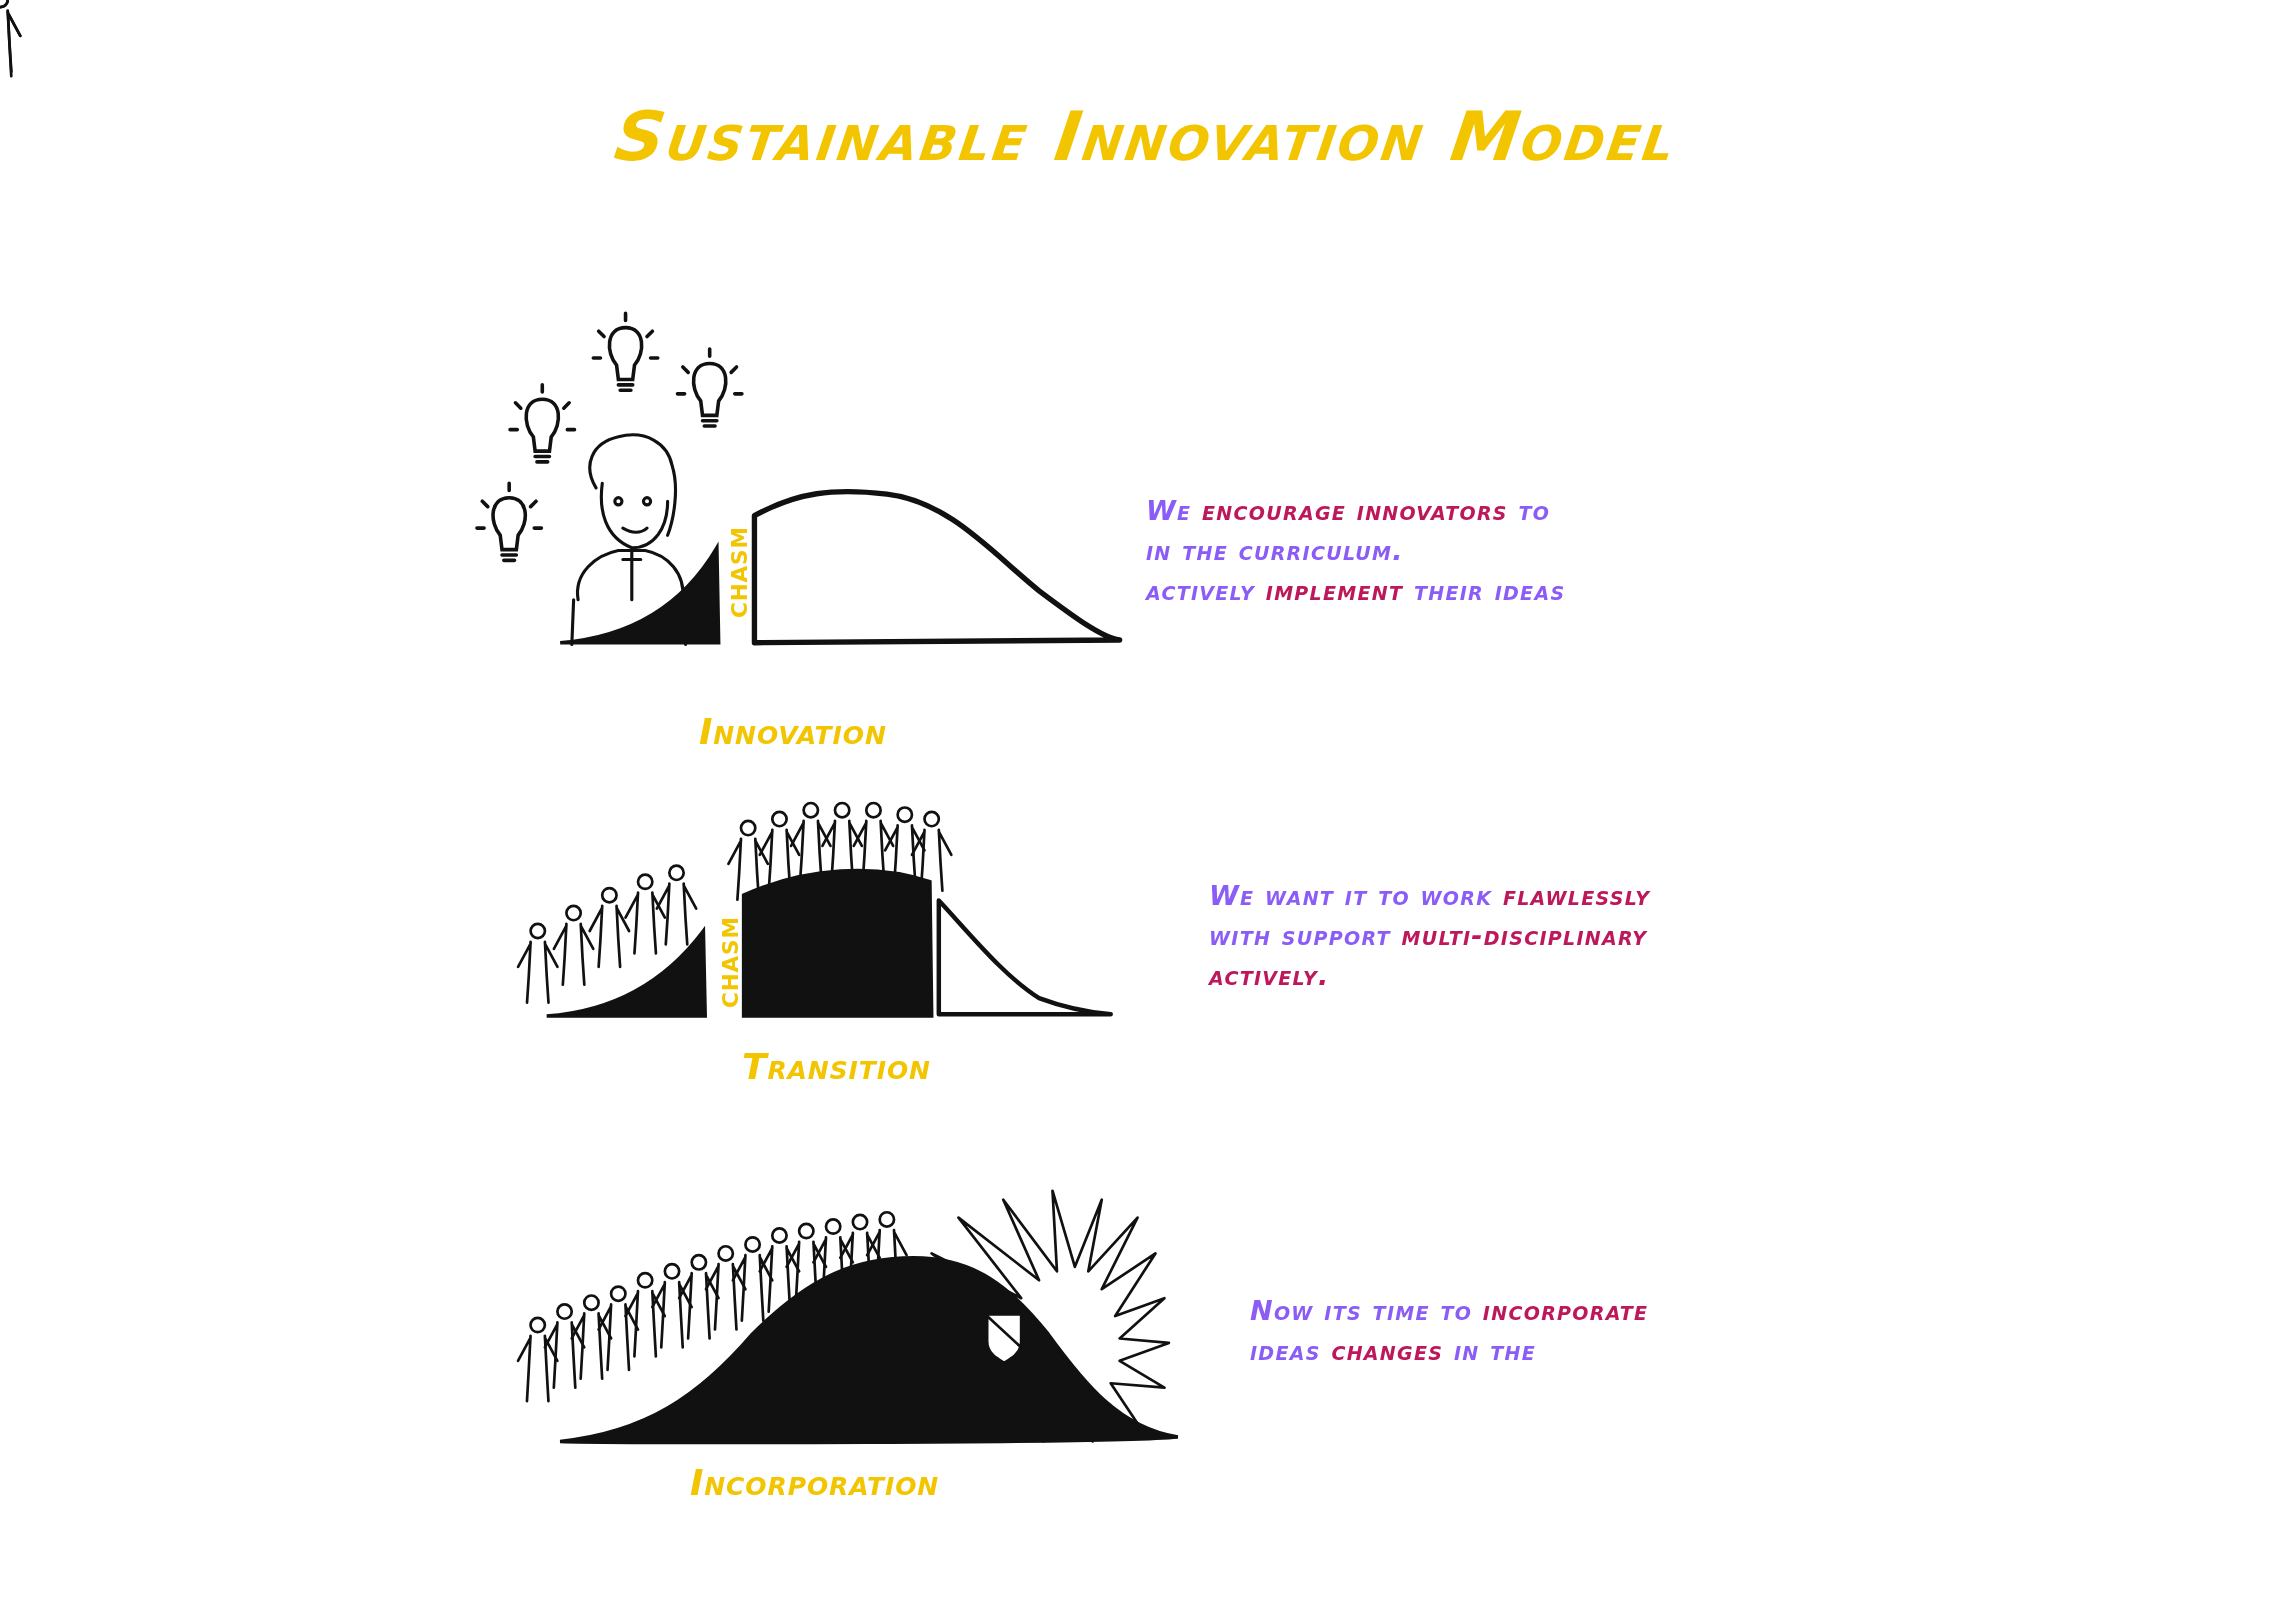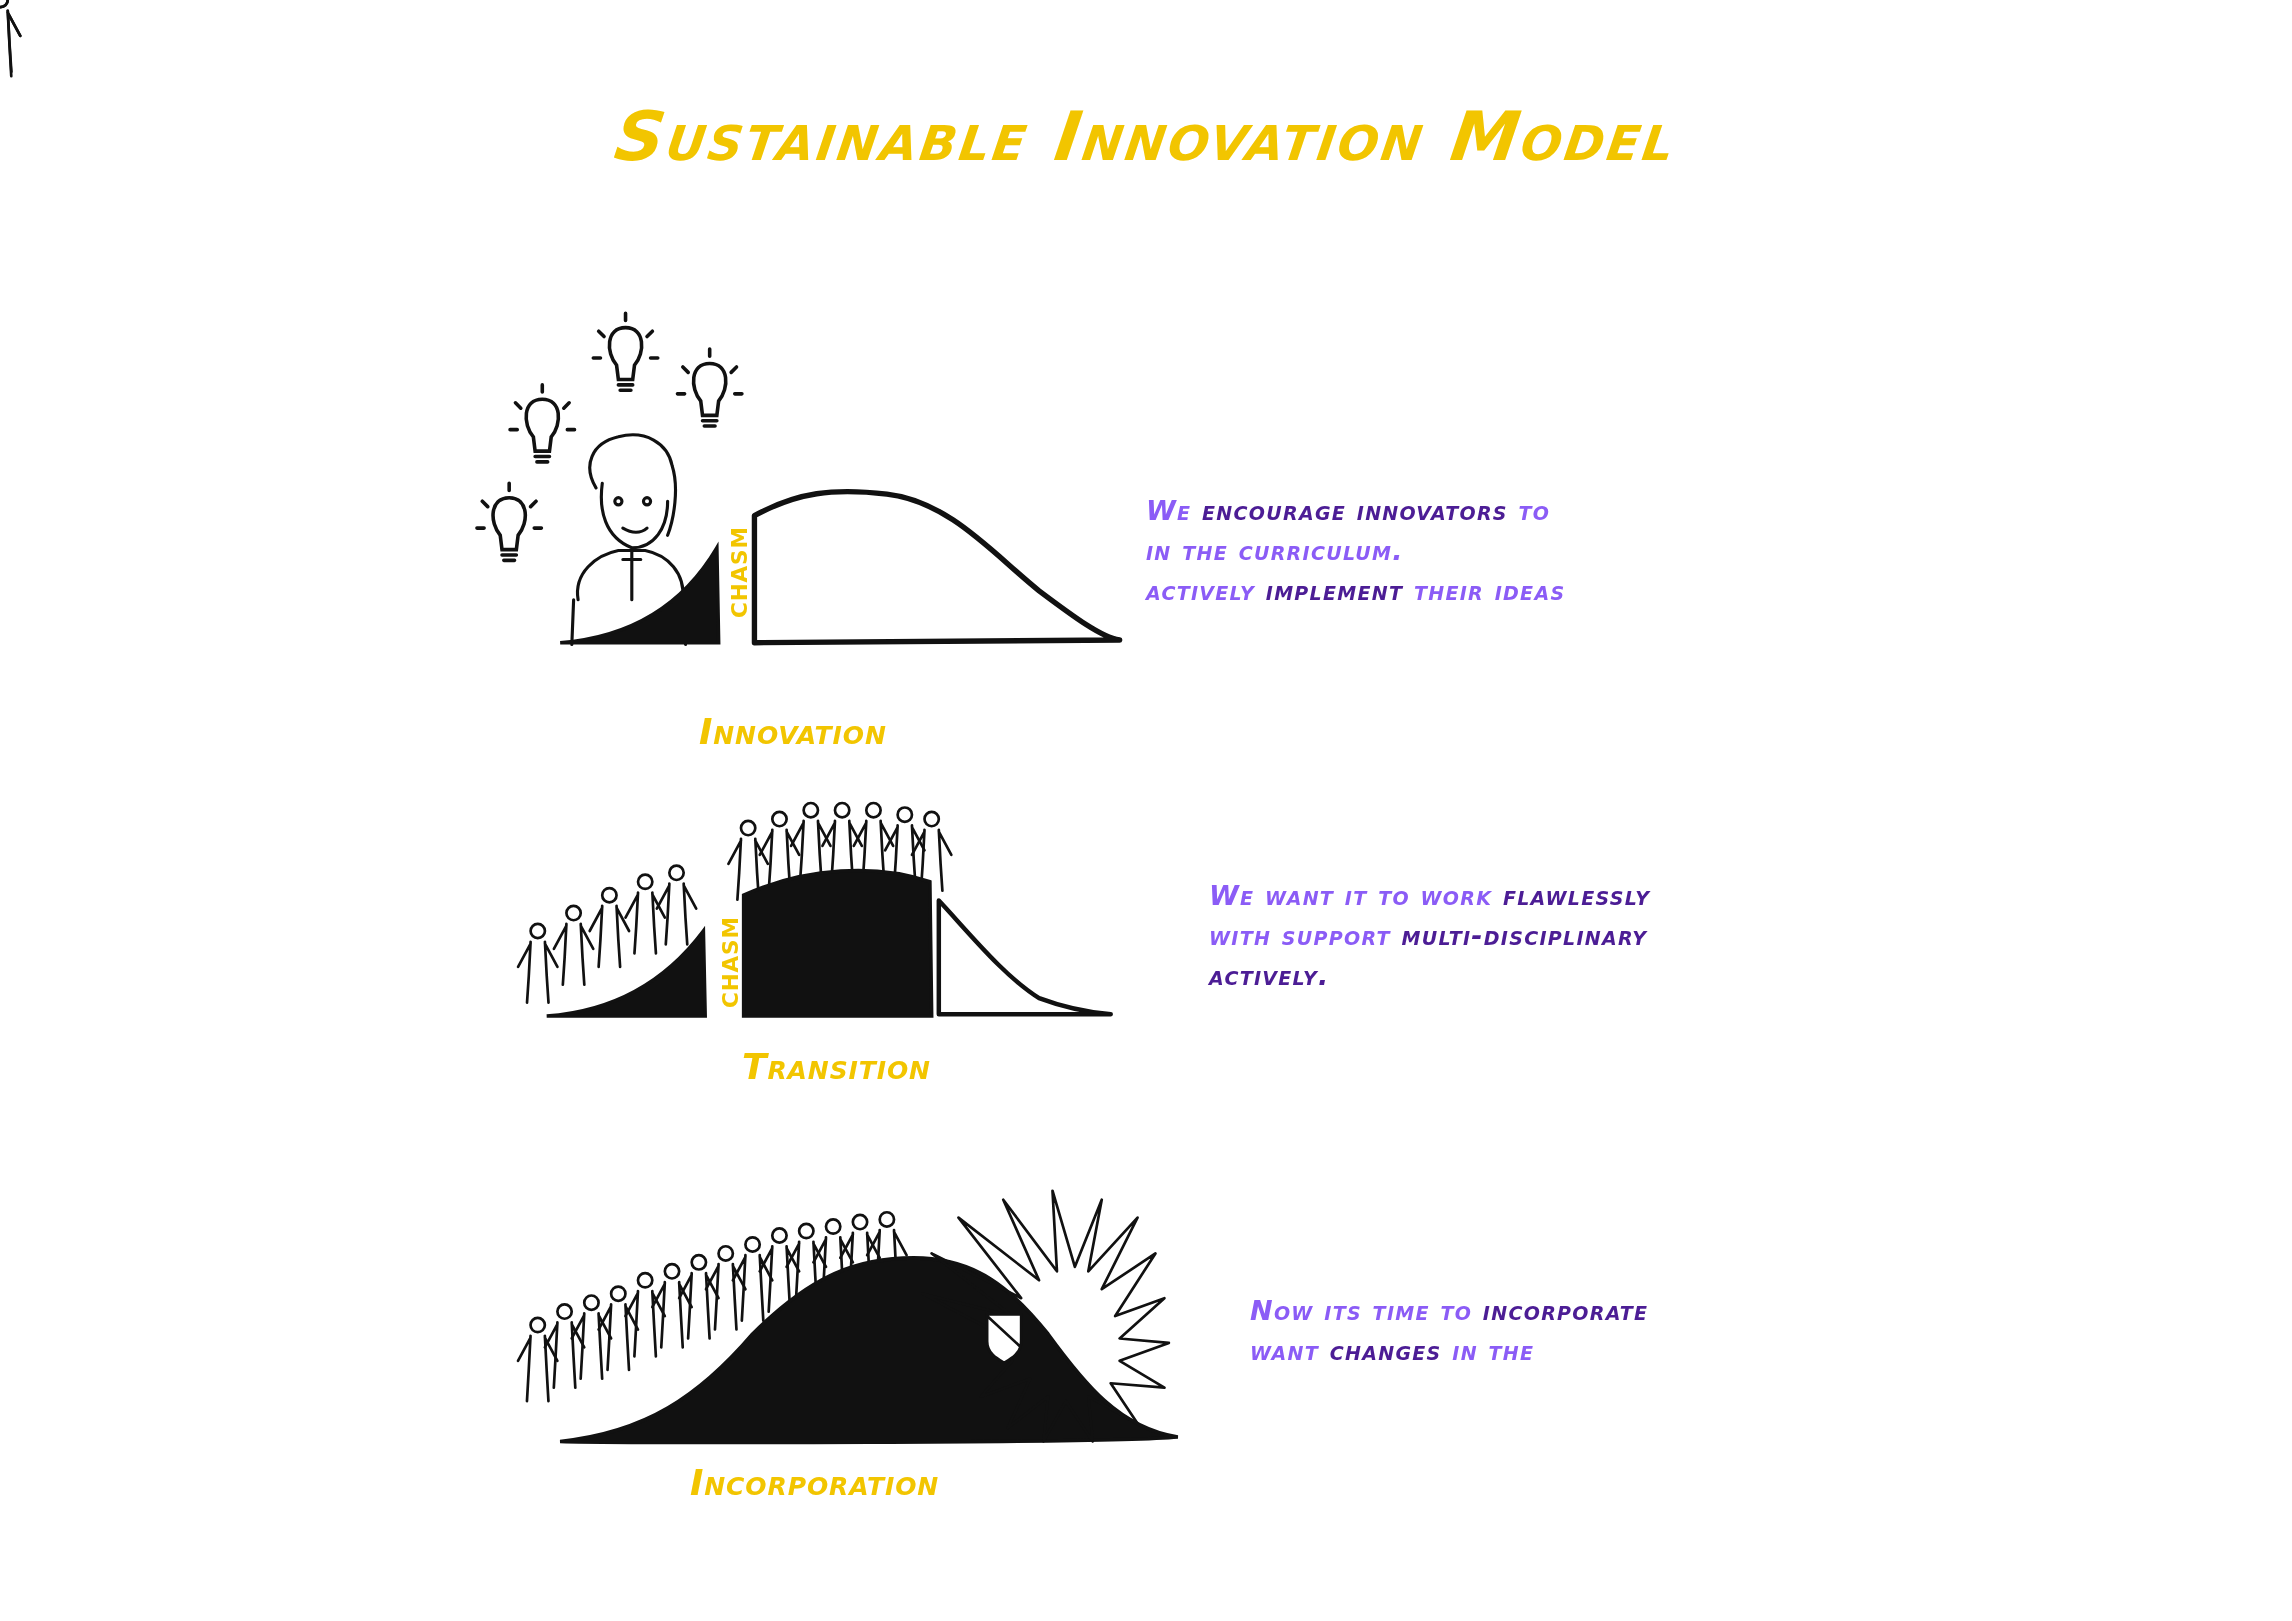--- a/index.html
+++ b/index.html
@@ -10,21 +10,21 @@
          letter-spacing:2.7px;font-variant:small-caps;
          transform:skewX(-8deg);}
   .stage{position:absolute;}
   .stage svg{position:absolute;left:0;top:0;overflow:visible;}
   .stage-label{position:absolute;font-size:36px;font-weight:bold;font-style:italic;
                color:#F2C500;font-variant:small-caps;letter-spacing:0.9px;white-space:nowrap;}
   .chasm{position:absolute;font-size:21.5px;font-weight:bold;color:#F2C500;
          transform:rotate(-90deg);transform-origin:left top;letter-spacing:0.9px;white-space:nowrap;}
   .desc{position:absolute;font-size:27px;font-weight:bold;font-style:italic;
         line-height:40px;font-variant:small-caps;letter-spacing:1.3px;white-space:nowrap;}
-  .desc .y{color:#8b5cf6;} .desc .k{color:#4c1d95;margin-top:32px;}
+  .desc .y{color:#8b5cf6;} .desc .k{color:#be185d;margin-top:32px;}
 </style>
 </head>
 <body>
 
 <div class="title">Sustainable Innovation Model</div>
 
 <div class="stage" style="left:0;top:0;width:2293px;height:734px;">
   <svg width="2293" height="734" viewBox="0 0 2560 820">
 
     <g fill="none" stroke="#111" stroke-width="4" stroke-linecap="round">
@@ -132,16 +132,16 @@
     </g>
     <path d="M625,1610 C720,1600 780,1560 840,1490 C900,1430 950,1405 1020,1405 C1090,1405 1130,1440 1170,1490 C1210,1545 1250,1595 1315,1605 C1240,1612 700,1612 625,1610 Z" fill="#111" stroke="#111" stroke-width="4"></path>
     <g fill="none" stroke="#111" stroke-width="3" stroke-linejoin="round">
       <path d="M1125,1495 L1030,1445 L1130,1470 L1040,1400 L1140,1450 L1070,1360 L1160,1430 L1120,1340 L1180,1420 L1175,1330 L1200,1415 L1230,1340 L1215,1420 L1270,1360 L1230,1440 L1290,1400 L1245,1470 L1300,1450 L1250,1495 L1305,1500 L1250,1520 L1300,1550 L1240,1545 L1270,1590 L1215,1560 L1220,1610 L1190,1565 L1165,1610 L1170,1560 L1125,1595 L1150,1540 L1095,1560 L1130,1520 Z"></path>
     </g>
     <path d="M1102,1468 L1140,1468 L1140,1498 C1140,1512 1128,1518 1121,1522 C1114,1518 1102,1512 1102,1498 Z M1102,1470 L1140,1505" fill="#fff" stroke="#111" stroke-width="3"></path>
   </svg>
   <div class="stage-label" style="left:690px;top:1462px;">Incorporation</div>
   <div class="desc" style="left:1250px;top:1291px;">
     <div><span class="y">Now its time to </span><span class="k">incorporate</span></div>
-    <div><span class="y">want </span><span class="k">changes </span><span class="y">in the</span></div>
+    <div><span class="y">ideas </span><span class="k">changes </span><span class="y">in the</span></div>
   </div>
 </div>
 
 
 </body></html>

